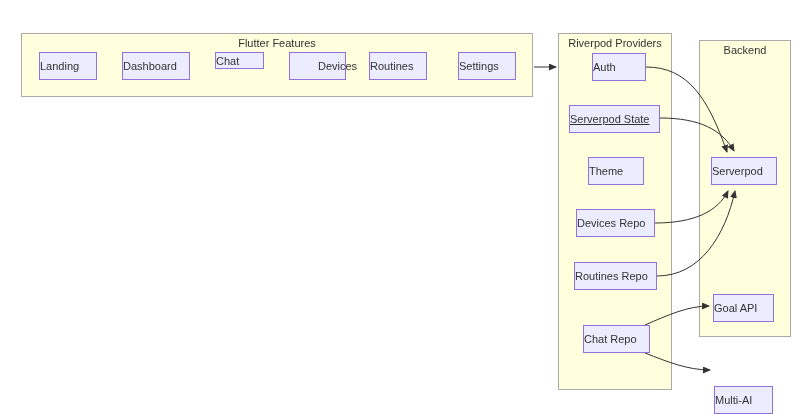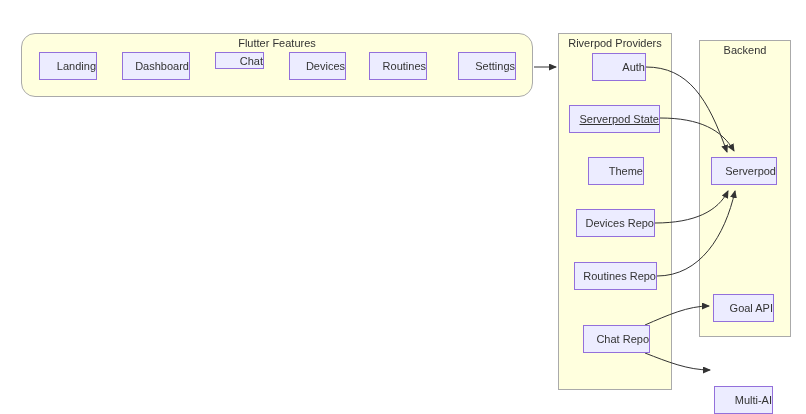--- a/index.html
+++ b/index.html
@@ -39,37 +39,37 @@
     height: 414px;
     pointer-events: none;
   }
   .node {
     position: absolute;
     background: #ECECFF;
     border: 1px solid #9370DB;
     box-sizing: border-box;
     display: flex;
     align-items: center;
-    justify-content: flex-end;
+    justify-content: flex-start;
     font-size: 11px;
     color: #333333;
     white-space: nowrap;
   }
   .edge {
     fill: none;
     stroke: #333333;
     stroke-width: 1px;
   }
 </style>
 </head>
 <body>
 
 <div class="canvas">
 
-  <div class="cluster" style="left:21px; top:33px; width:512px; height:64px;border-radius:14px;">
+  <div class="cluster" style="left:21px; top:33px; width:512px; height:64px;">
     <div class="cluster-label">Flutter Features</div>
   </div>
 
   <div class="cluster" style="left:558px; top:33px; width:114px; height:357px;">
     <div class="cluster-label">Riverpod Providers</div>
   </div>
 
   <div class="cluster" style="left:699px; top:40px; width:92px; height:297px;">
     <div class="cluster-label">Backend</div>
   </div>

